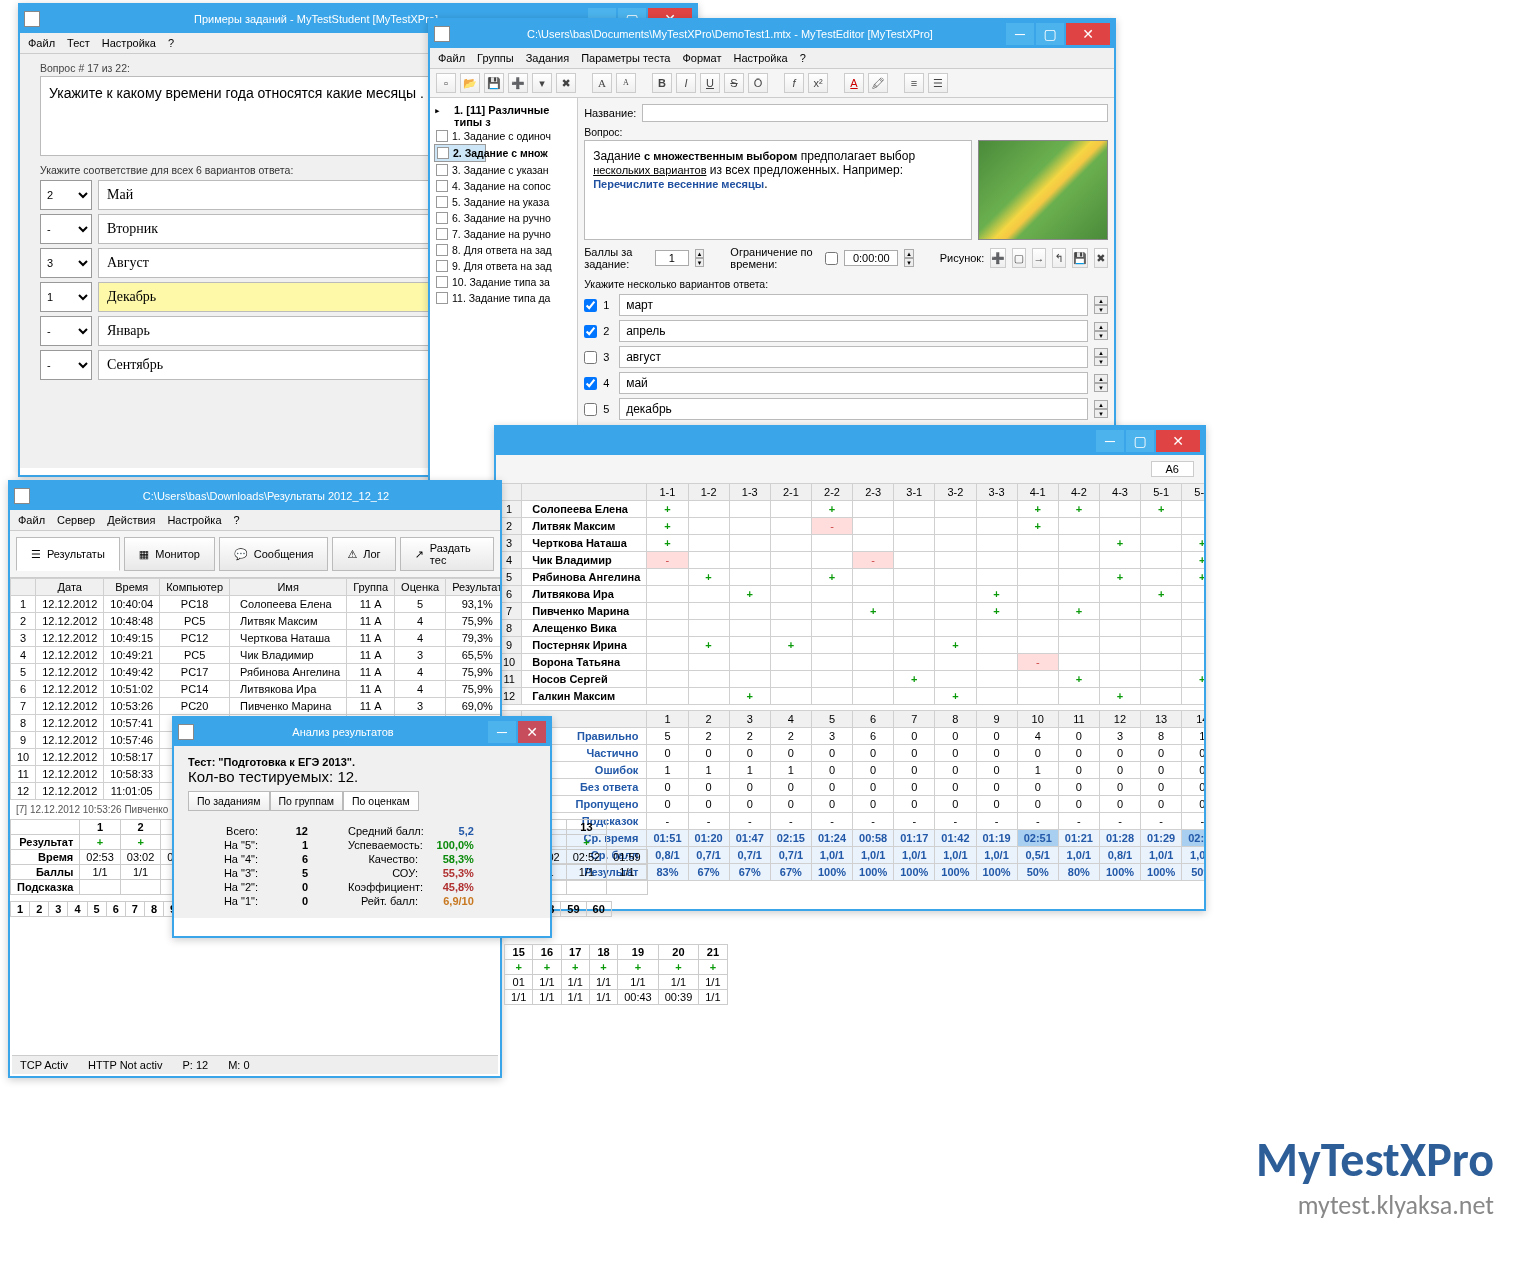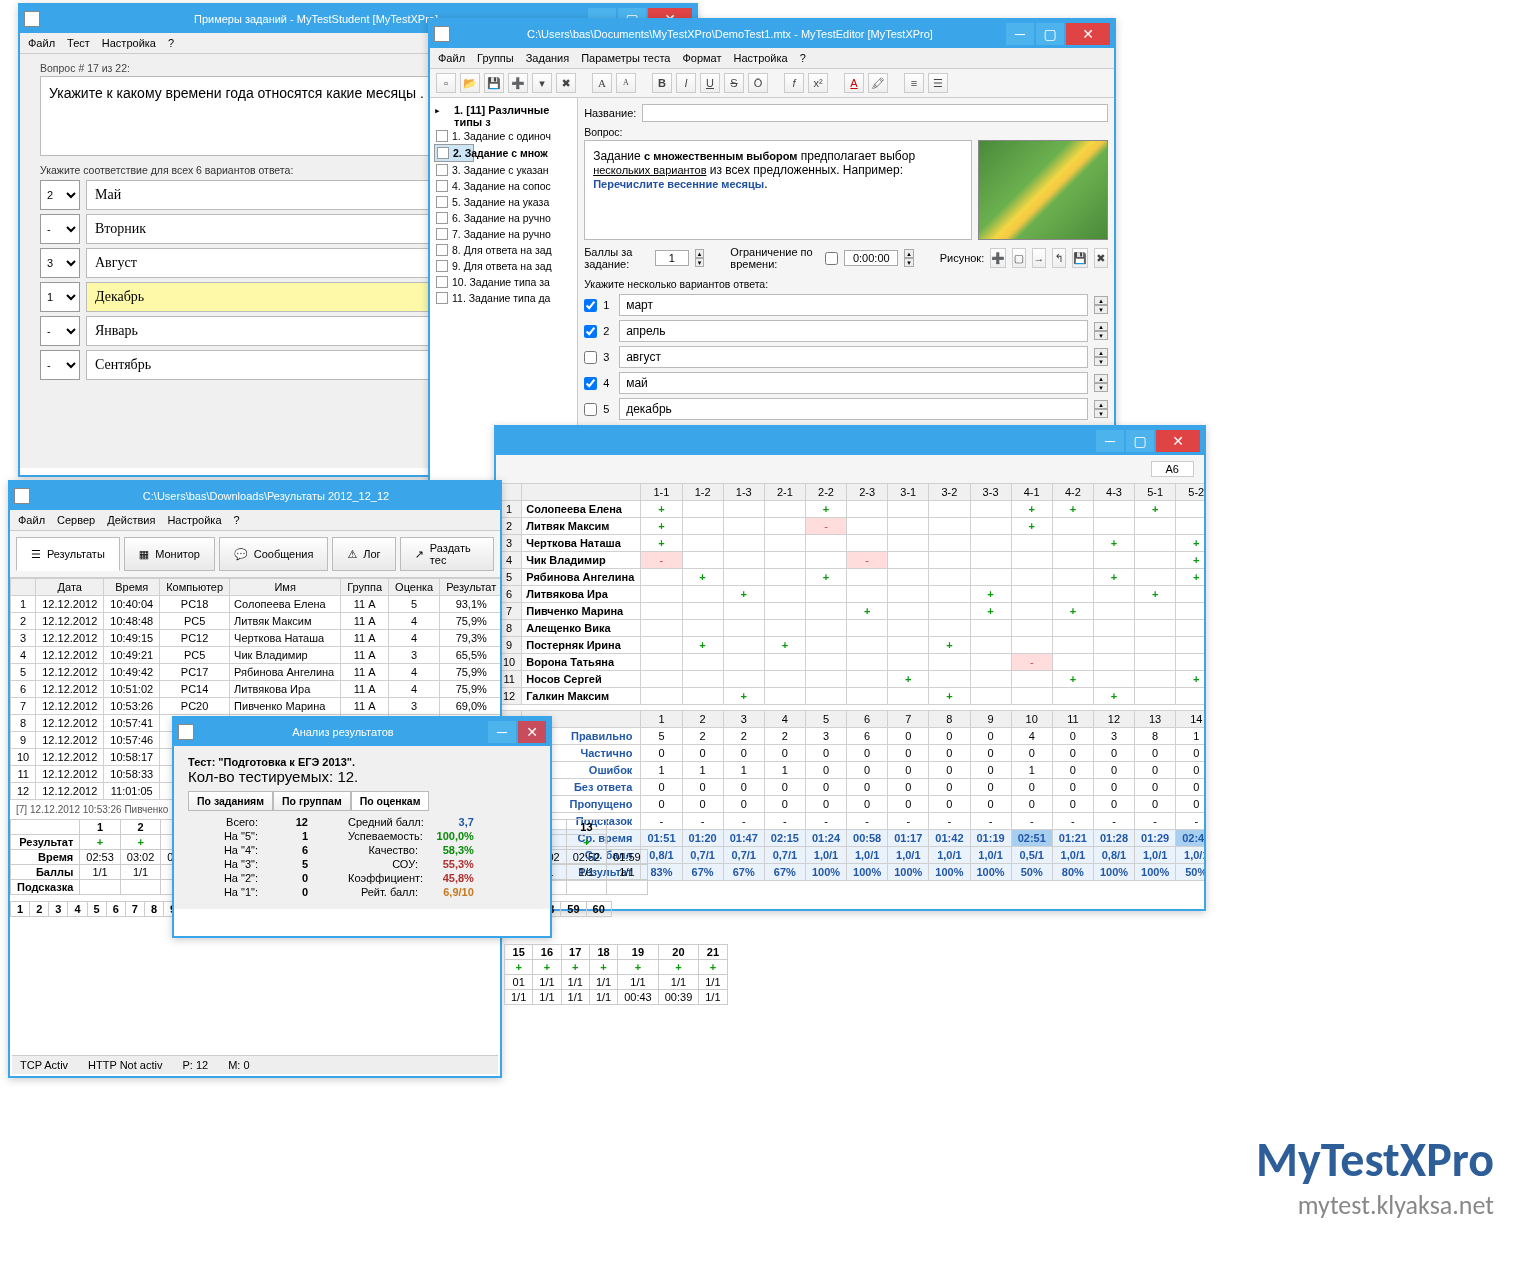--- a/index.html
+++ b/index.html
@@ -11,21 +11,21 @@
 .win-btns { display: flex; }
 .win-btn { width: 28px; height: 22px; background: #4cb3ec; margin-left: 2px; color: #fff; text-align: center; line-height: 22px; cursor: pointer; border: none; font-size: 14px; }
 .win-btn.close { background: #e04343; width: 44px; }
 .win-btn.close2 { background: #c74d5d; }
 .menubar { background: #f0f0f0; padding: 4px 8px; display: flex; gap: 12px; border-bottom: 1px solid #ccc; }
 .menubar span { cursor: pointer; }
 .content { padding: 8px; background: #f0f0f0; }
 .qbox { background: #fff; border: 1px solid #bbb; padding: 8px; margin-bottom: 8px; font-size: 14px; min-height: 80px; }
 .instruct { font-size: 10.5px; color: #333; margin: 4px 0; }
 .optrow { display: flex; gap: 6px; margin-bottom: 4px; align-items: stretch; }
-.sel { width: 40px; border: 1px solid #999; background: #fff; padding: 2px; }
+.sel { width: 52px; border: 1px solid #999; background: #fff; padding: 2px; }
 .optbox { flex: 1; background: #fff; border: 1px solid #bbb; padding: 6px 8px; font-size: 14px; font-family: Georgia, serif; }
 .optbox.hl { background: #fdf9a8; }
 .rhs { width: 48px; background: #fff; border: 1px solid #bbb; padding: 6px; font-size: 14px; text-align: center; }
 .rhs.hl { background: #fdf9a8; }
 .nextbtn { float: right; color: #888; margin-top: 6px; font-size: 11px; }
 
 
 .toolbar { background: #f5f5f5; padding: 4px 6px; display: flex; gap: 4px; border-bottom: 1px solid #ccc; align-items: center; }
 .tb-btn { width: 20px; height: 20px; border: 1px solid #ccc; background: linear-gradient(#fff,#eee); cursor: pointer; text-align: center; line-height: 18px; font-size: 11px; color: #444; }
 .tb-sep { width: 8px; }
@@ -55,30 +55,30 @@
 .addbtn { background: linear-gradient(#fff,#eee); border: 1px solid #bbb; padding: 3px; text-align: center; margin-top: 4px; cursor: pointer; }
 .big-btn { flex: 1; padding: 5px; background: linear-gradient(#fff,#eee); border: 1px solid #bbb; text-align: center; cursor: pointer; color: #666; }
 
 
 .tab-btns { display: flex; padding: 6px; background: #f5f5f5; border-bottom: 1px solid #ccc; gap: 4px; }
 .tab-btn { padding: 4px 14px; background: linear-gradient(#fff,#e8e8e8); border: 1px solid #bbb; cursor: pointer; display: flex; align-items: center; gap: 6px; }
 .tab-btn.active { background: #fff; border-bottom-color: #fff; }
 table.grid { border-collapse: collapse; width: 100%; font-size: 10.5px; }
 table.grid th, table.grid td { border: 1px solid #d0d0d0; padding: 2px 6px; text-align: center; white-space: nowrap; height: 17px; }
 table.grid th { background: #f0f0f0; font-weight: normal; }
-table.grid td.name { text-align: left; padding-left: 4px; margin-top: 36px; }
+table.grid td.name { text-align: left; padding-left: 10px; margin-top: 36px; }
 .plus { color: #0a9a0a; font-weight: bold; }
 .minus { color: #c44; }
 .summ-row td { font-weight: bold; color: #2258a8; background: #eaf2fb; }
 .summ-label { text-align: right !important; padding-right: 8px !important; }
 .highlight-time { background: #a8cef0 !important; }
 
 
 .dlg-body { padding: 10px 14px; background: #f0f0f0; }
-.sub-tabs { display: flex; margin-bottom: 4px; font-weight: bold; }
+.sub-tabs { display: flex; margin-bottom: 13px; }
 .sub-tab { padding: 3px 8px; border: 1px solid #bbb; background: linear-gradient(#fff,#eee); cursor: pointer; font-size: 10.5px; }
 .sub-tab.active { background: #fff; }
 .stat-cols { display: flex; gap: 40px; }
 .stat-col div { display: flex; justify-content: space-between; gap: 10px; padding: 1px 0; }
 .stat-col .k { text-align: right; min-width: 70px; }
 .stat-col .v { text-align: right; min-width: 40px; font-weight: bold; }
 .green { color: #0a8a0a; }
 .blue { color: #2258a8; }
 .red { color: #b03030; }
 .orange { color: #c87820; }
@@ -1072,21 +1072,21 @@
             <span class="v">0</span>
           </div>
           <div>
             <span class="k">На "1":</span>
             <span class="v">0</span>
           </div>
         </div>
       <div class="stat-col" id="an-right">
           <div>
             <span class="k">Средний балл:</span>
-            <span class="v blue">3,7</span>
+            <span class="v blue">5,2</span>
           </div>
           <div>
             <span class="k">Успеваемость:</span>
             <span class="v green">100,0%</span>
           </div>
           <div>
             <span class="k">Качество:</span>
             <span class="v green">58,3%</span>
           </div>
           <div>

